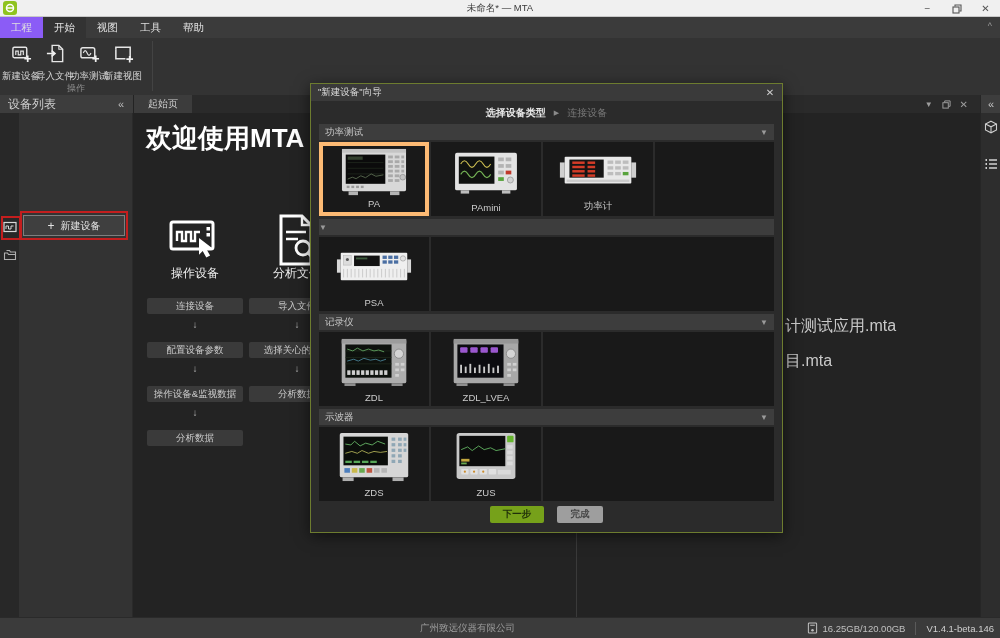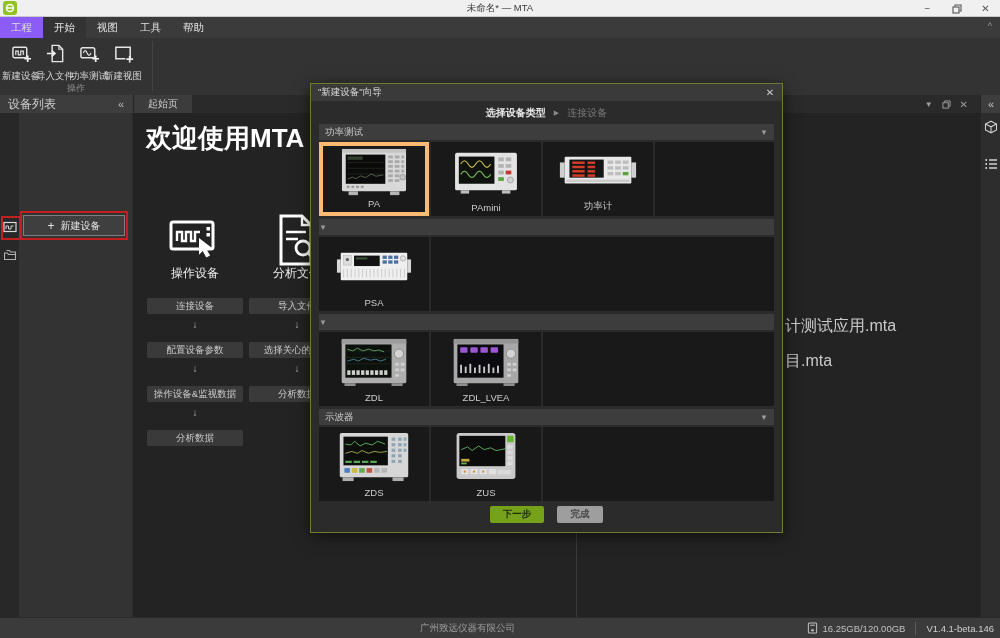--- a/index.html
+++ b/index.html
@@ -467,20 +467,21 @@
                 </svg>
             </span>
             <span class="dev-label">PSA</span>
           </div>
           <div class="dev-filler"></div>
         </div>
       </div>
 
       <div class="sec">
         <div class="sec-h">
+          <span class="sec-title">记录仪</span>
           <span class="sec-caret">▼</span>
         </div>
         <div class="sec-row">
           <div class="dev-cell">
             <span class="thumb">
               <svg viewBox="0 0 78 54" width="72" height="50">
                   <rect x="4" y="2" width="70" height="48" rx="2" fill="#aeaeae"></rect>
                   <rect x="4" y="2" width="70" height="5" fill="#9c9c9c"></rect>
                   <rect x="8" y="8" width="50" height="36" fill="#0d110d"></rect>
                   <path d="M8 15h50M8 22h50M8 29h50" stroke="#24301f" stroke-width="0.7"></path>

